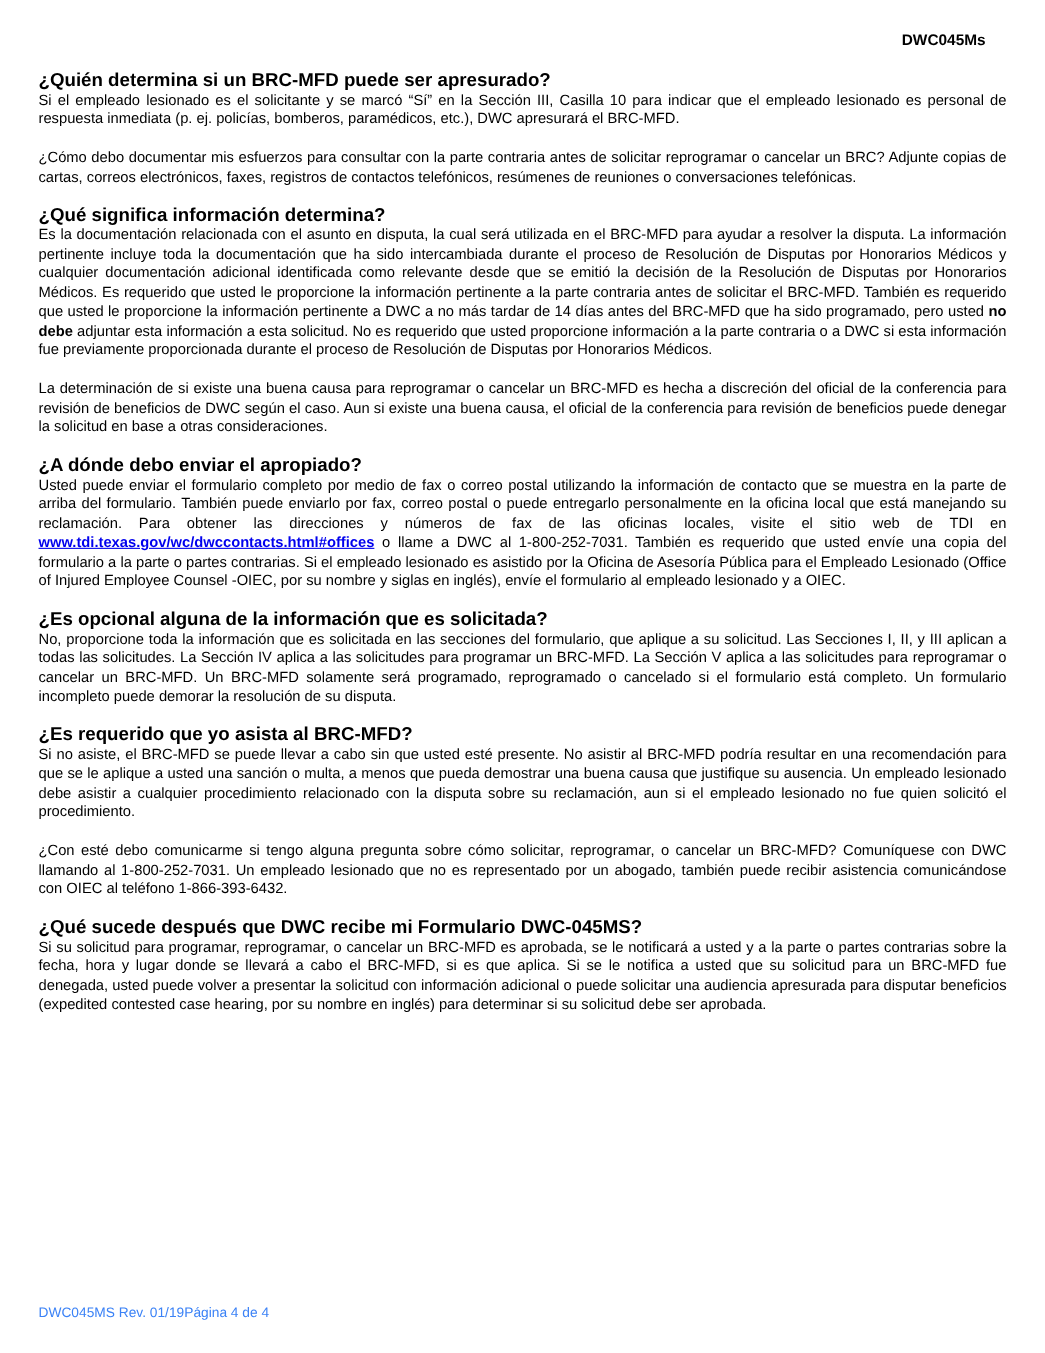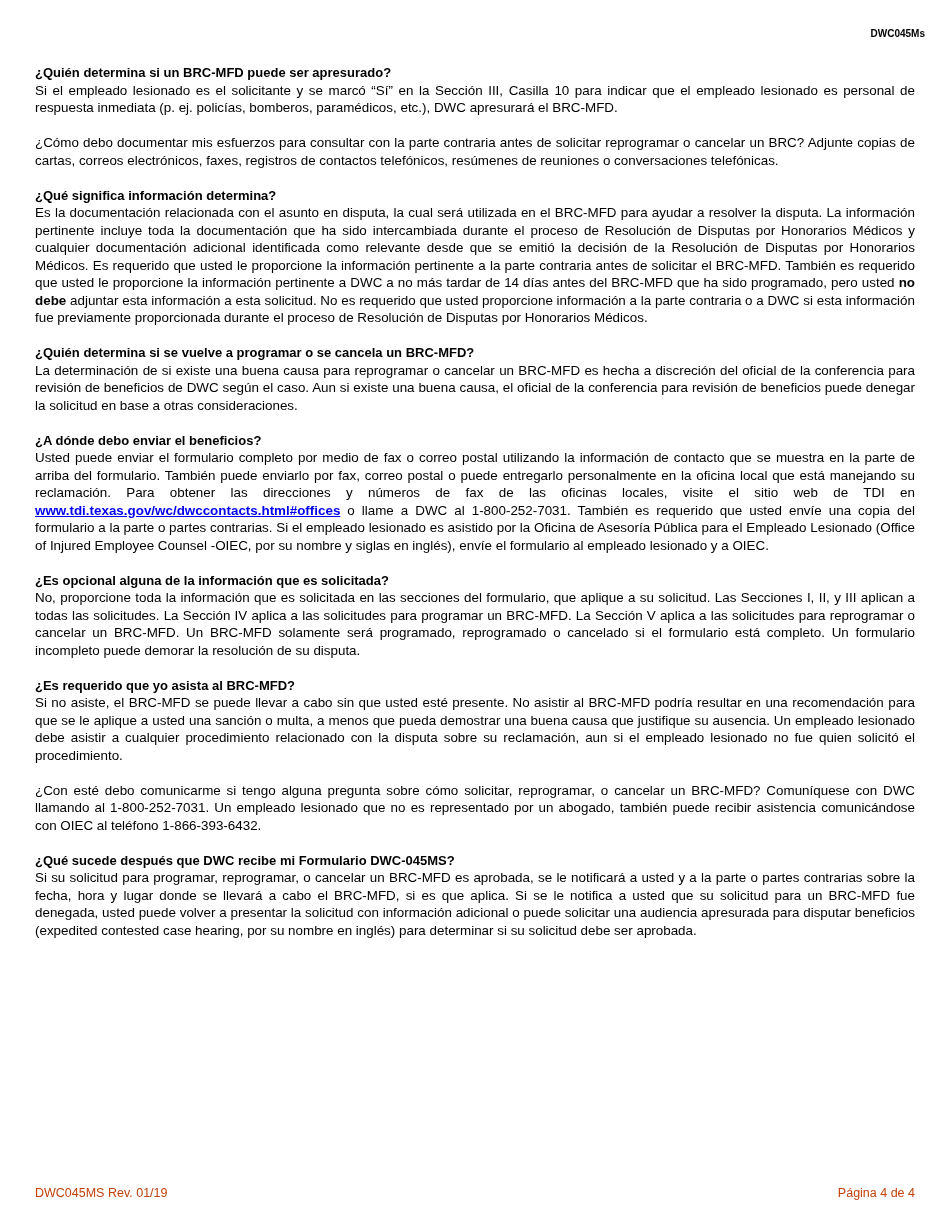--- a/index.html
+++ b/index.html
@@ -14,35 +14,35 @@
   }
   .page {
     position: absolute;
     inset: 0;
     background: #ffffff;
     overflow: hidden;
   }
   .form-code {
     position: absolute;
     top: 28px;
-    right: 25px;
-    font-size: 10px;
+    right: 54px;
+    font-size: 14px;
     font-weight: bold;
     letter-spacing: 0;
   }
   .content {
     position: absolute;
     left: 35px;
     top: 64px;
     width: 880px;
     font-size: 13.4px;
     line-height: 17.5px;
   }
   .qa-section h2 {
-    font-size: 13px;
+    font-size: 17px;
     line-height: 17.5px;
     font-weight: bold;
     text-align: left;
     margin: 0;
   }
   .content p.para {
     margin: 0 0 17.5px 0;
     text-align: justify;
     text-justify: inter-word;
   }
@@ -50,24 +50,24 @@
   .content a.doc-link {
     font-weight: bold;
     cursor: pointer;
   }
   .footer {
     position: absolute;
     left: 35px;
     right: 35px;
     top: 1186px;
     display: flex;
-    justify-content: space-between;
+    justify-content: flex-start;
     font-size: 12.5px;
     line-height: 15px;
-    color: #c2410c;
+    color: #3b82f6;
   }
 </style>
 </head>
 <body>
 
 <div class="page">
 
   <div class="form-code">DWC045Ms</div>
 
   <div class="content">
@@ -76,25 +76,24 @@
         <p class="para"><span>Si el empleado lesionado es el solicitante y se marcó “Sí” en la Sección III, Casilla 10 para indicar que el empleado lesionado es personal de respuesta inmediata (p. ej. policías, bomberos, paramédicos, etc.), DWC apresurará el BRC-MFD.</span></p>
       </section>
       <section class="qa-section">
         <p class="para"><strong class="inline-heading">¿Cómo debo documentar mis esfuerzos para consultar con la parte contraria antes de solicitar reprogramar o cancelar un BRC? </strong><span>Adjunte copias de cartas, correos electrónicos, faxes, registros de contactos telefónicos, resúmenes de reuniones o conversaciones telefónicas.</span></p>
       </section>
       <section class="qa-section">
         <h2>¿Qué significa información determina?</h2>
         <p class="para"><span>Es la documentación relacionada con el asunto en disputa, la cual será utilizada en el BRC-MFD para ayudar a resolver la disputa. La información pertinente incluye toda la documentación que ha sido intercambiada durante el proceso de Resolución de Disputas por Honorarios Médicos y cualquier documentación adicional identificada como relevante desde que se emitió la decisión de la Resolución de Disputas por Honorarios Médicos. Es requerido que usted le proporcione la información pertinente a la parte contraria antes de solicitar el BRC-MFD. También es requerido que usted le proporcione la información pertinente a DWC a no más tardar de 14 días antes del BRC-MFD que ha sido programado, pero usted </span><strong>no debe</strong><span> adjuntar esta información a esta solicitud. No es requerido que usted proporcione información a la parte contraria o a DWC si esta información fue previamente proporcionada durante el proceso de Resolución de Disputas por Honorarios Médicos.</span></p>
       </section>
       <section class="qa-section">
-        <h2>¿Quién determina si se vuelve a programar o se cancela un BRC-MFD?</h2>
         <p class="para"><span>La determinación de si existe una buena causa para reprogramar o cancelar un BRC-MFD es hecha a discreción del oficial de la conferencia para revisión de beneficios de DWC según el caso. Aun si existe una buena causa, el oficial de la conferencia para revisión de beneficios puede denegar la solicitud en base a otras consideraciones.</span></p>
       </section>
       <section class="qa-section">
-        <h2>¿A dónde debo enviar el beneficios?</h2>
+        <h2>¿A dónde debo enviar el apropiado?</h2>
         <p class="para"><span>Usted puede enviar el formulario completo por medio de fax o correo postal utilizando la información de contacto que se muestra en la parte de arriba del formulario. También puede enviarlo por fax, correo postal o puede entregarlo personalmente en la oficina local que está manejando su reclamación. Para obtener las direcciones y números de fax de las oficinas locales, visite el sitio web de TDI en </span><a class="doc-link" href="#" style="color: rgb(0, 0, 238);">www.tdi.texas.gov/wc/dwccontacts.html#offices</a><span> o llame a DWC al 1-800-252-7031. También es requerido que usted envíe una copia del formulario a la parte o partes contrarias. Si el empleado lesionado es asistido por la Oficina de Asesoría Pública para el Empleado Lesionado (Office of Injured Employee Counsel -OIEC, por su nombre y siglas en inglés), envíe el formulario al empleado lesionado y a OIEC.</span></p>
       </section>
       <section class="qa-section">
         <h2>¿Es opcional alguna de la información que es solicitada?</h2>
         <p class="para"><span>No, proporcione toda la información que es solicitada en las secciones del formulario, que aplique a su solicitud. Las Secciones I, II, y III aplican a todas las solicitudes. La Sección IV aplica a las solicitudes para programar un BRC-MFD. La Sección V aplica a las solicitudes para reprogramar o cancelar un BRC-MFD. Un BRC-MFD solamente será programado, reprogramado o cancelado si el formulario está completo. Un formulario incompleto puede demorar la resolución de su disputa.</span></p>
       </section>
       <section class="qa-section">
         <h2>¿Es requerido que yo asista al BRC-MFD?</h2>
         <p class="para"><span>Si no asiste, el BRC-MFD se puede llevar a cabo sin que usted esté presente. No asistir al BRC-MFD podría resultar en una recomendación para que se le aplique a usted una sanción o multa, a menos que pueda demostrar una buena causa que justifique su ausencia. Un empleado lesionado debe asistir a cualquier procedimiento relacionado con la disputa sobre su reclamación, aun si el empleado lesionado no fue quien solicitó el procedimiento.</span></p>
       </section>

